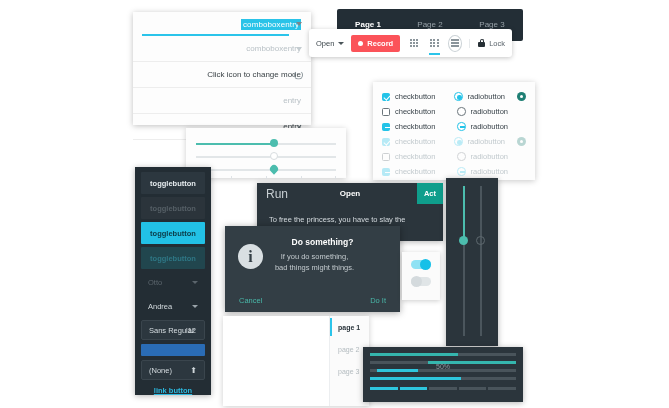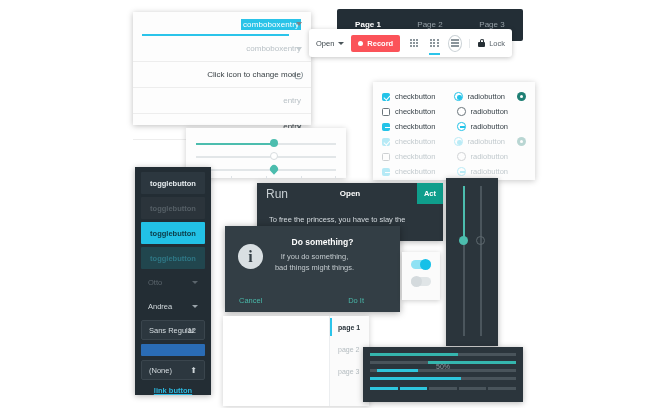--- a/index.html
+++ b/index.html
@@ -155,21 +155,21 @@
   #dosomething { left:225px; top:226px; width:175px; height:86px; background:#333e45;
                  box-shadow:0 1px 7px rgba(0,0,0,.35); }
   .ds-info { position:absolute; left:13px; top:18px; width:25px;height:25px;border-radius:50%;
              background:#d9dfe2; display:flex; align-items:center; justify-content:center;
              color:#333e45; font-size:16px; font-weight:bold; font-family:"Liberation Serif", serif; }
   .ds-title { text-align:center; font-size:8.5px; font-weight:bold; color:#ffffff;
               padding:11px 0 0 20px; }
   .ds-sub { text-align:center; font-size:7.5px; color:#c3cace; line-height:1.45; padding:5px 16px 0 20px; }
   .ds-actions { position:absolute; left:0; right:0; bottom:7px; display:flex; padding:0 14px; }
   .ds-actions span { font-size:7.5px; color:#49b8a9; }
-  .ds-actions .right { margin-left:auto; margin-right:22px; }
+  .ds-actions .right { margin-left:auto; }
 
   
   #switches { left:402px; top:252px; width:38px; height:48px; background:#fbfbfb;
               box-shadow:0 1px 5px rgba(0,0,0,.2); padding:8px 6px; }
   .sw { width:20px;height:9px;border-radius:5px; position:relative; margin:0 auto 8px; }
   .sw.on { background:#8fe2f4; }
   .sw.on::after { content:""; position:absolute; right:0; top:-1.2px; width:11px;height:11px;
                   border-radius:50%; background:#15c0e8; }
   .sw.off { background:#e0e5e7; }
   .sw.off::after { content:""; position:absolute; left:0; top:-1.2px; width:11px;height:11px;

